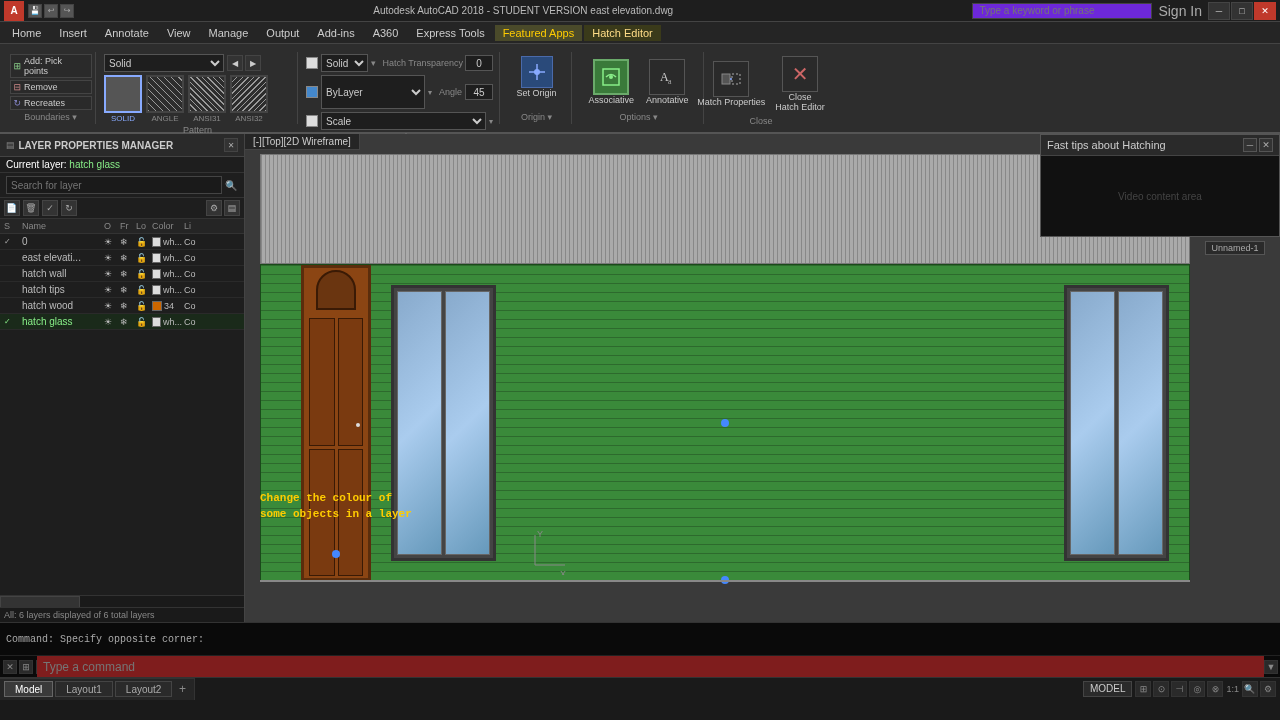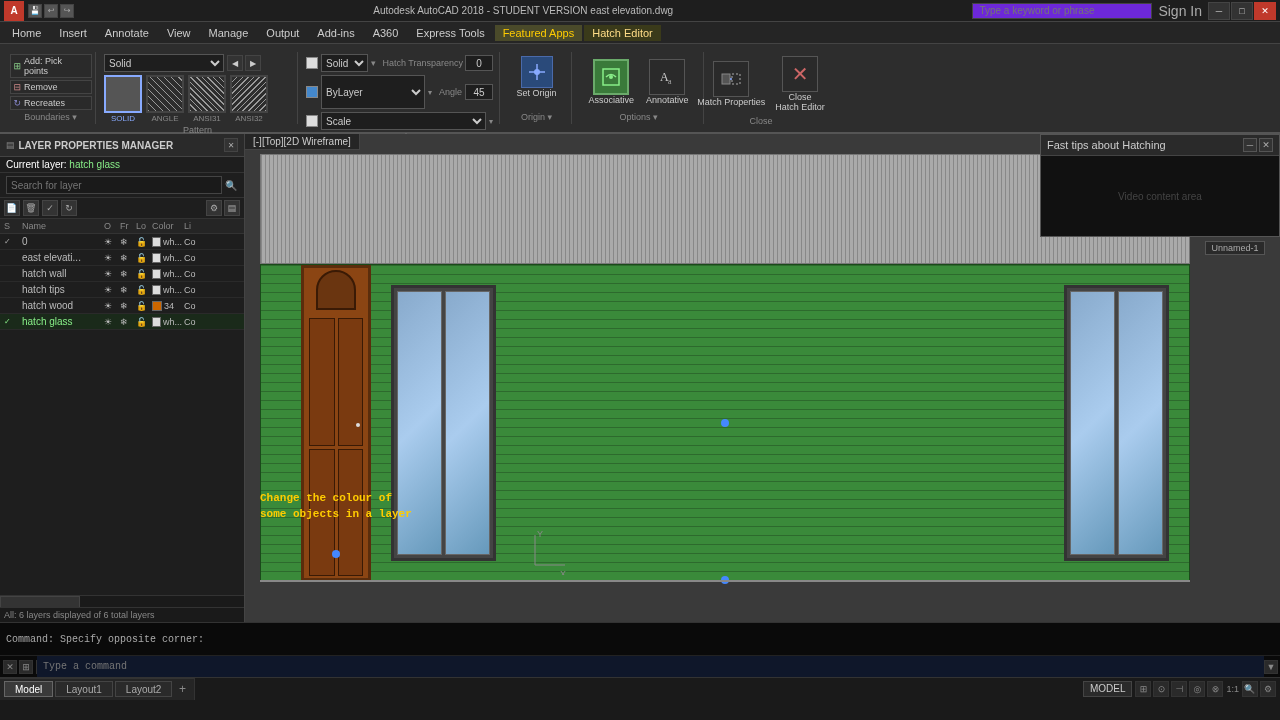--- a/index.html
+++ b/index.html
@@ -94,22 +94,22 @@
       display: flex; flex-direction: column;
     }
     #cmd-output {
       flex: 1; padding: 2px 6px; font-family: 'Courier New', monospace; font-size: 10px; color: #aaa;
       display: flex; align-items: center;
     }
     #cmd-input-row {
       height: 22px; display: flex; align-items: center; border-top: 1px solid #222;
     }
     #cmd-input {
-      flex: 1; background: #0f172a; border: none; color: #ccc;
-      font-family: Liberation Mono, monospace; font-size: 10px; padding: 0 6px; height: 100%;
+      flex: 1; background: #7f1d1d; border: none; color: #ccc;
+      font-family: Liberation Sans, sans-serif; font-size: 12px; padding: 0 6px; height: 100%;
     }
 
     
     #tabbar {
       height: 20px; background: #252525; border-top: 1px solid #333;
       display: flex; align-items: center; gap: 2px; padding: 0 4px;
     }
     .tab-btn {
       padding: 1px 10px; font-size: 10px; color: #aaa; cursor: pointer;
       border: 1px solid #444; background: #2a2a2a; height: 16px; display: flex; align-items: center;

